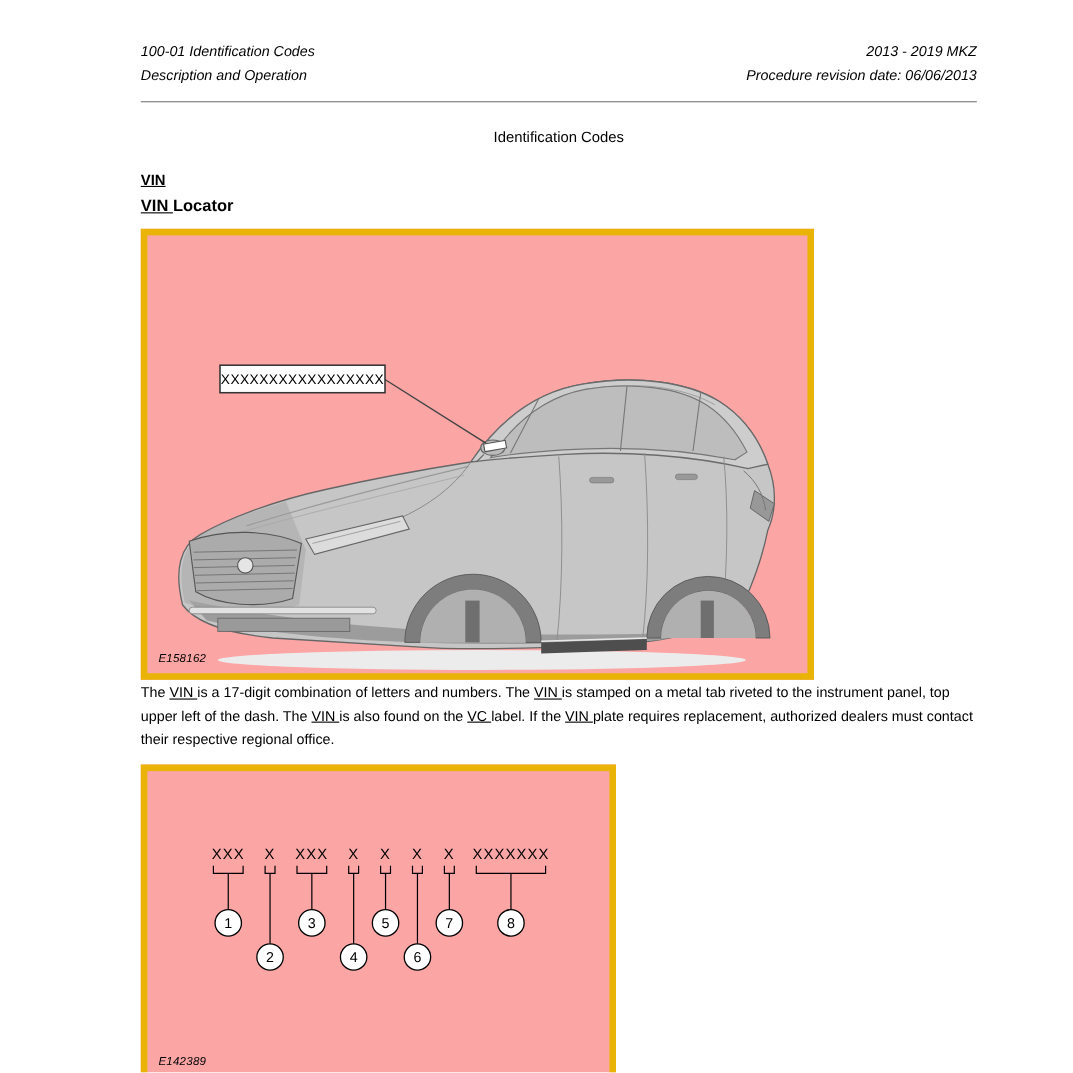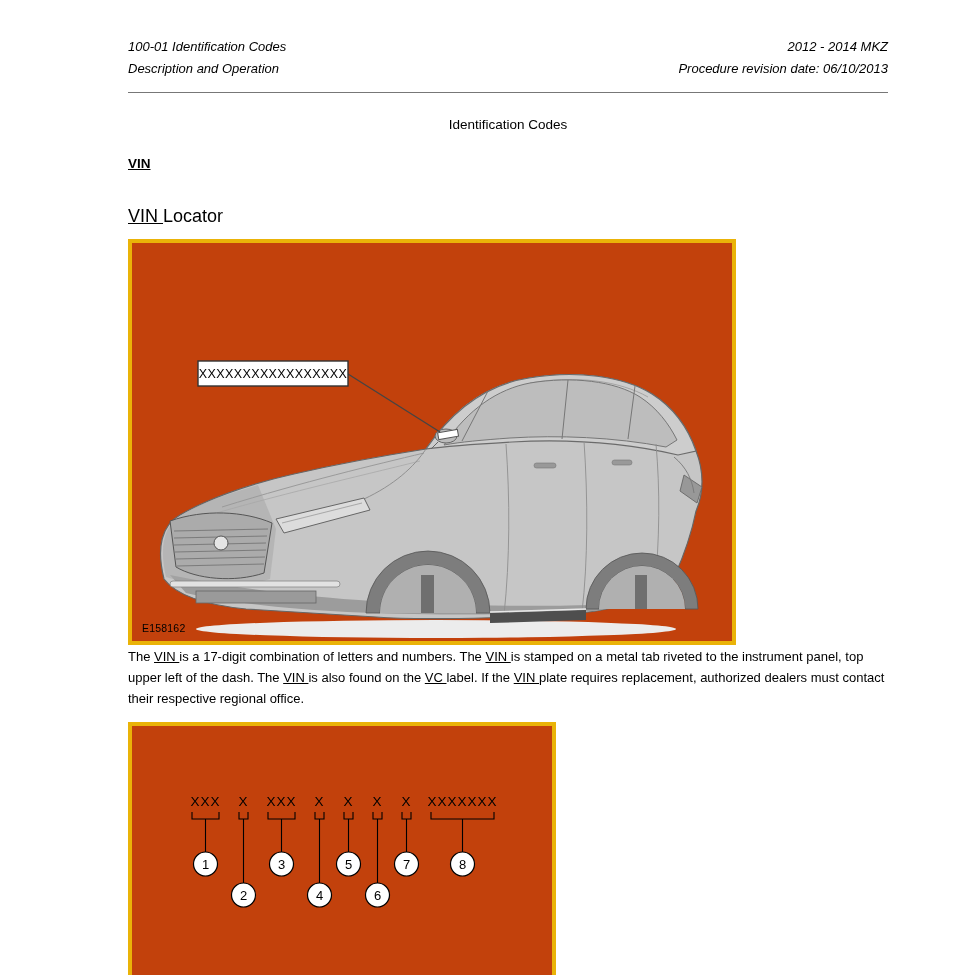--- a/index.html
+++ b/index.html
@@ -5,26 +5,26 @@
   html,body{margin:0;padding:0;background:#fff;}
   .page{position:relative;width:975px;height:975px;background:#fff;color:#000;
         font-family:"Liberation Sans",sans-serif;overflow:hidden;padding-left:16px;}
   .content{padding:36px 103px 0 112px;}
   .hdr{display:flex;justify-content:space-between;font-style:italic;font-size:13px;line-height:22px;}
   .hdr-right{text-align:right;}
   .rule{border:none;border-top:1px solid #777;margin:12px 0 0 0;}
   .doc-title{text-align:center;font-weight:normal;font-size:13.5px;margin-top:24px;}
   .h-vin{font-weight:bold;font-size:13.5px;margin-top:24px;text-decoration:underline;display:inline-block;}
   .h-block{margin-top:0;}
-  .h-vinloc{font-weight:normal;font-size:18px;margin-top:34px;}
+  .h-vinloc{font-weight:bold;font-size:15px;margin-top:6px;}
   .u{text-decoration:underline;}
-  .figbox{position:relative;border:4px solid #eab308;background:#c2410c;}
+  .figbox{position:relative;border:6px solid #eab308;background:#fca5a5;}
   .fig1{width:600px;height:398px;margin-top:12px;}
   .fig2{width:420px;height:277px;margin-top:11px;}
-  .figcode{position:absolute;left:10px;bottom:7px;font-size:10.5px;letter-spacing:.2px;}
+  .figcode{position:absolute;left:10px;bottom:7px;font-size:10.5px;letter-spacing:.2px;font-style:italic;}
   .para{width:762px;font-size:13px;line-height:1.6;margin-top:2px;}
   svg text{fill:#000;}
   .vin-x{font-family:"Liberation Sans",sans-serif;font-size:13.5px;letter-spacing:1px;}
   .vin-num{font-family:"Liberation Sans",sans-serif;font-size:13px;}
   .bracket{fill:none;stroke:#000;stroke-width:1.1;}
   .stem{stroke:#000;stroke-width:1.1;}
   .num-circle{fill:#fff;stroke:#000;stroke-width:1.2;}
   .callout-text{font-family:"Liberation Sans",sans-serif;font-size:12.5px;letter-spacing:.4px;}
 </style>
 </head>
@@ -32,22 +32,22 @@
 
 <div class="page">
   <div class="content">
 
     <div class="hdr">
       <div class="hdr-left">
         <div>100-01 Identification Codes</div>
         <div>Description and Operation</div>
       </div>
       <div class="hdr-right">
-        <div>2012 - 2014 MKZ</div>
-        <div>Procedure revision date: 06/10/2013</div>
+        <div>2013 - 2019 MKZ</div>
+        <div>Procedure revision date: 06/06/2013</div>
       </div>
     </div>
 
     <hr class="rule">
 
     <div class="doc-title">Identification Codes</div>
 
     <div class="h-block"><span class="h-vin">VIN</span></div>
 
     <div class="h-vinloc"><span class="u">VIN </span><span>Locator</span></div>

